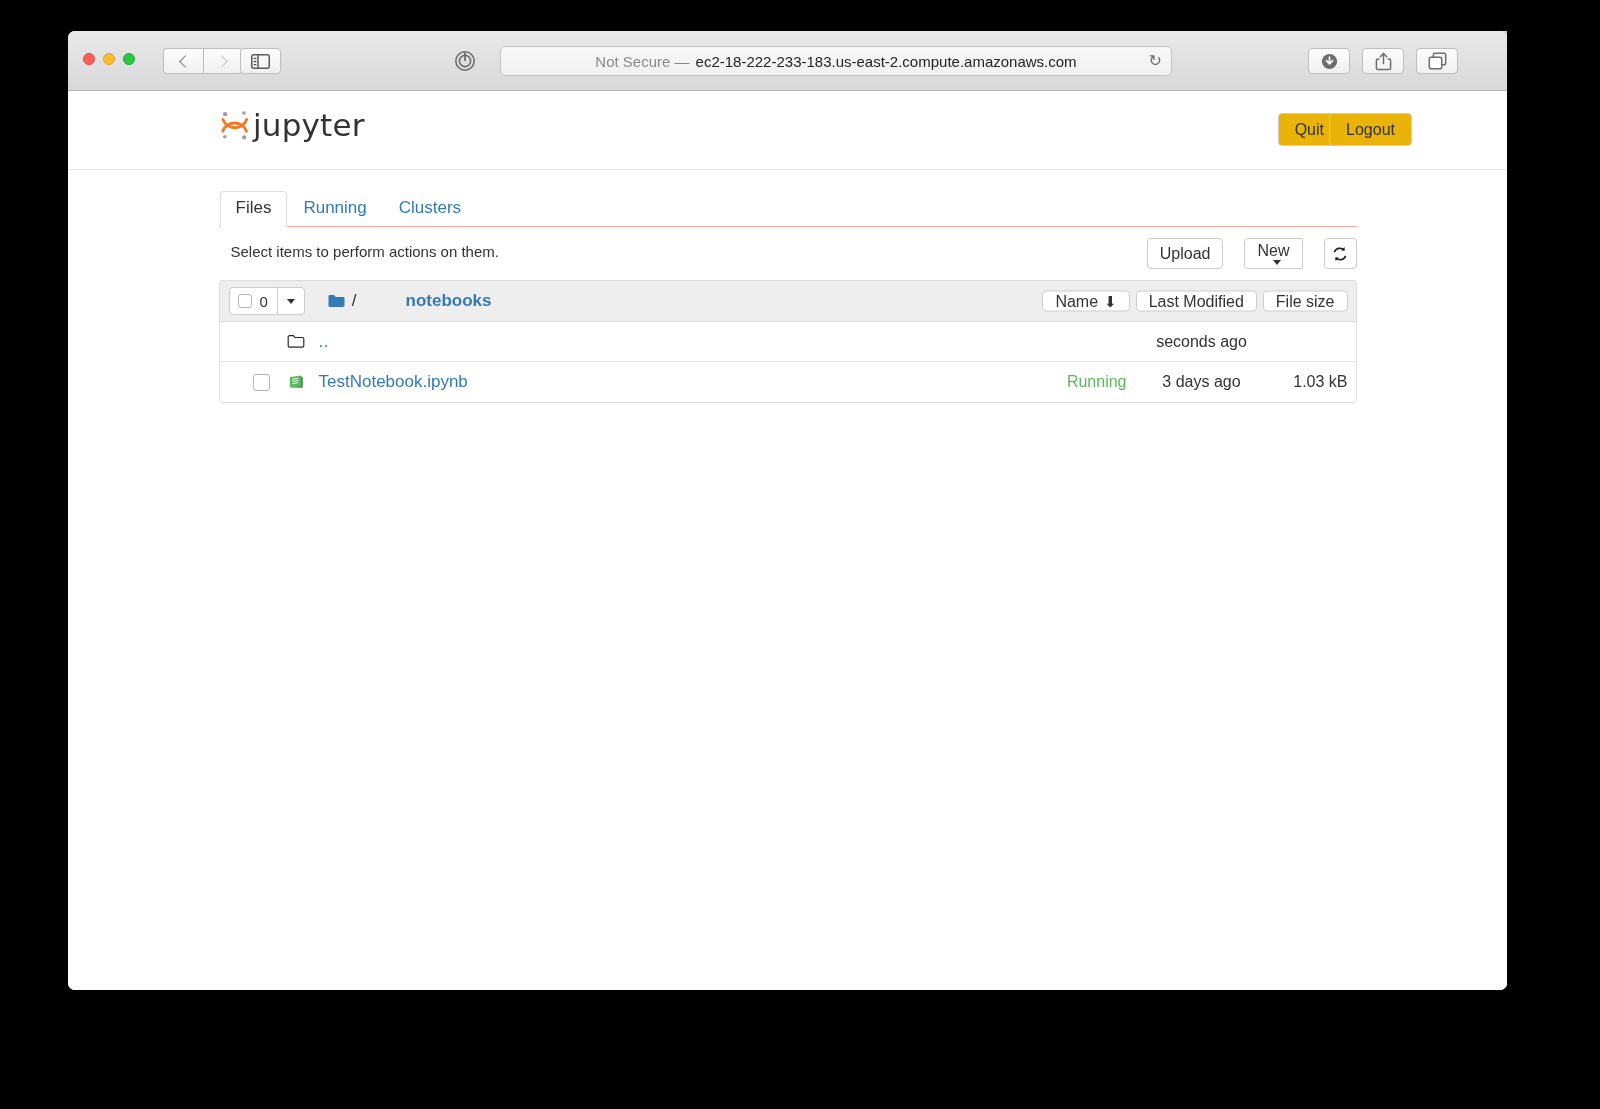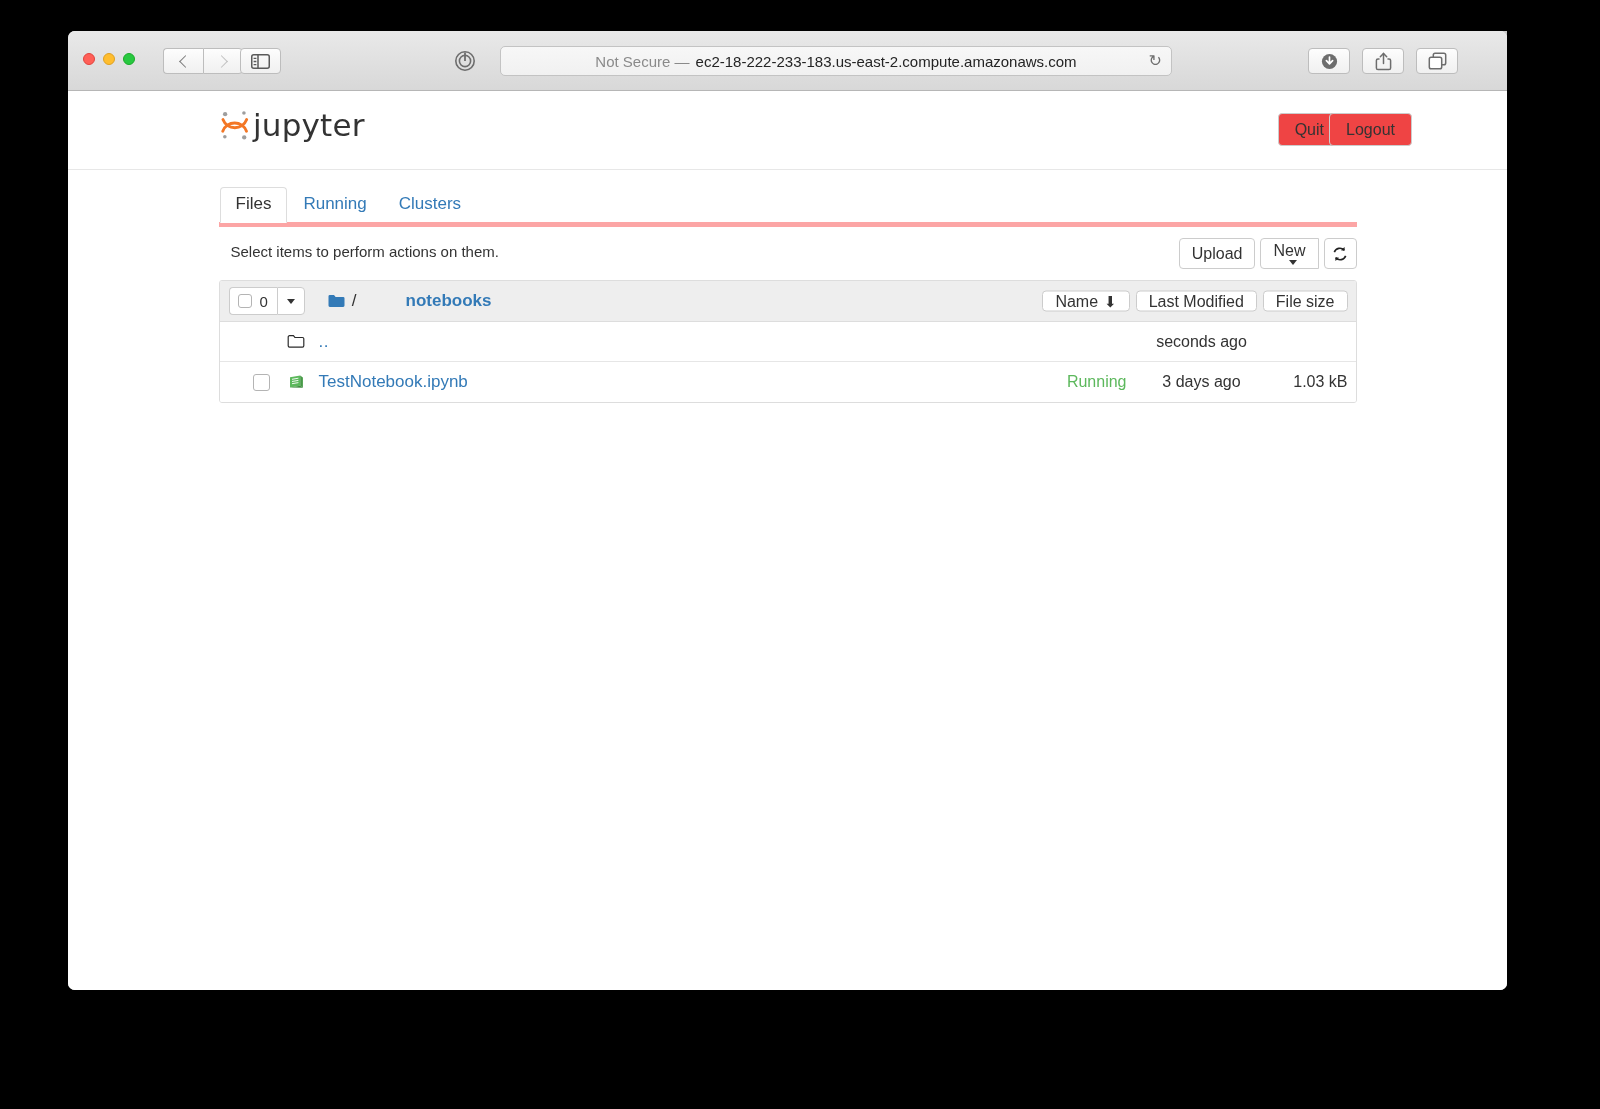--- a/index.html
+++ b/index.html
@@ -126,42 +126,42 @@
   #jp-logo-text {
     font-size: 31px; color: #333333; letter-spacing: 0.2px;
     font-family: "DejaVu Sans", sans-serif; font-weight: 400;
   }
 
   .hdr-btn {
     position: absolute; top: 22px;
     height: 33px;
     padding: 0 16px;
     display: flex; align-items: center; justify-content: center;
-    background: #ef4444;
+    background: #eab308;
     border: 1px solid #cccccc;
     border-radius: 4px;
     font-size: 16px; color: #333333;
     cursor: default;
   }
   #quit-btn   { right: 166px; }
   #logout-btn { right: 95px; }
 
   
   #jp-main {
     position: relative;
     width: 1138px;
     margin: 0 auto;
     padding-top: 22px;
   }
 
   
   #jp-tabs {
     position: relative;
     height: 35px;
-    border-bottom: 5px solid #fca5a5;
+    border-bottom: 1px solid #fca5a5;
     display: flex;
     align-items: flex-end;
     padding-left: 1px;
   }
   .jp-tab {
     font-size: 17px;
     padding: 7px 15px 8px 15px;
     line-height: 1.1;
     color: #337ab7;
     border: 1px solid transparent;
@@ -179,21 +179,21 @@
   #jp-actionrow {
     position: relative;
     height: 53px;
   }
   #jp-select-hint {
     position: absolute; left: 12px; top: 16px;
     font-size: 15px; color: #333333;
   }
   #jp-action-buttons {
     position: absolute; right: 0; top: 11px;
-    display: flex; align-items: stretch;
+    display: flex; align-items: stretch; gap: 16px;
   }
   .btn {
     background: #ffffff;
     border: 1px solid #cccccc;
     border-radius: 4px;
     font-size: 16px;
     color: #333333;
     height: 31px;
     padding: 0 12px;
     display: flex; align-items: center; justify-content: center;

